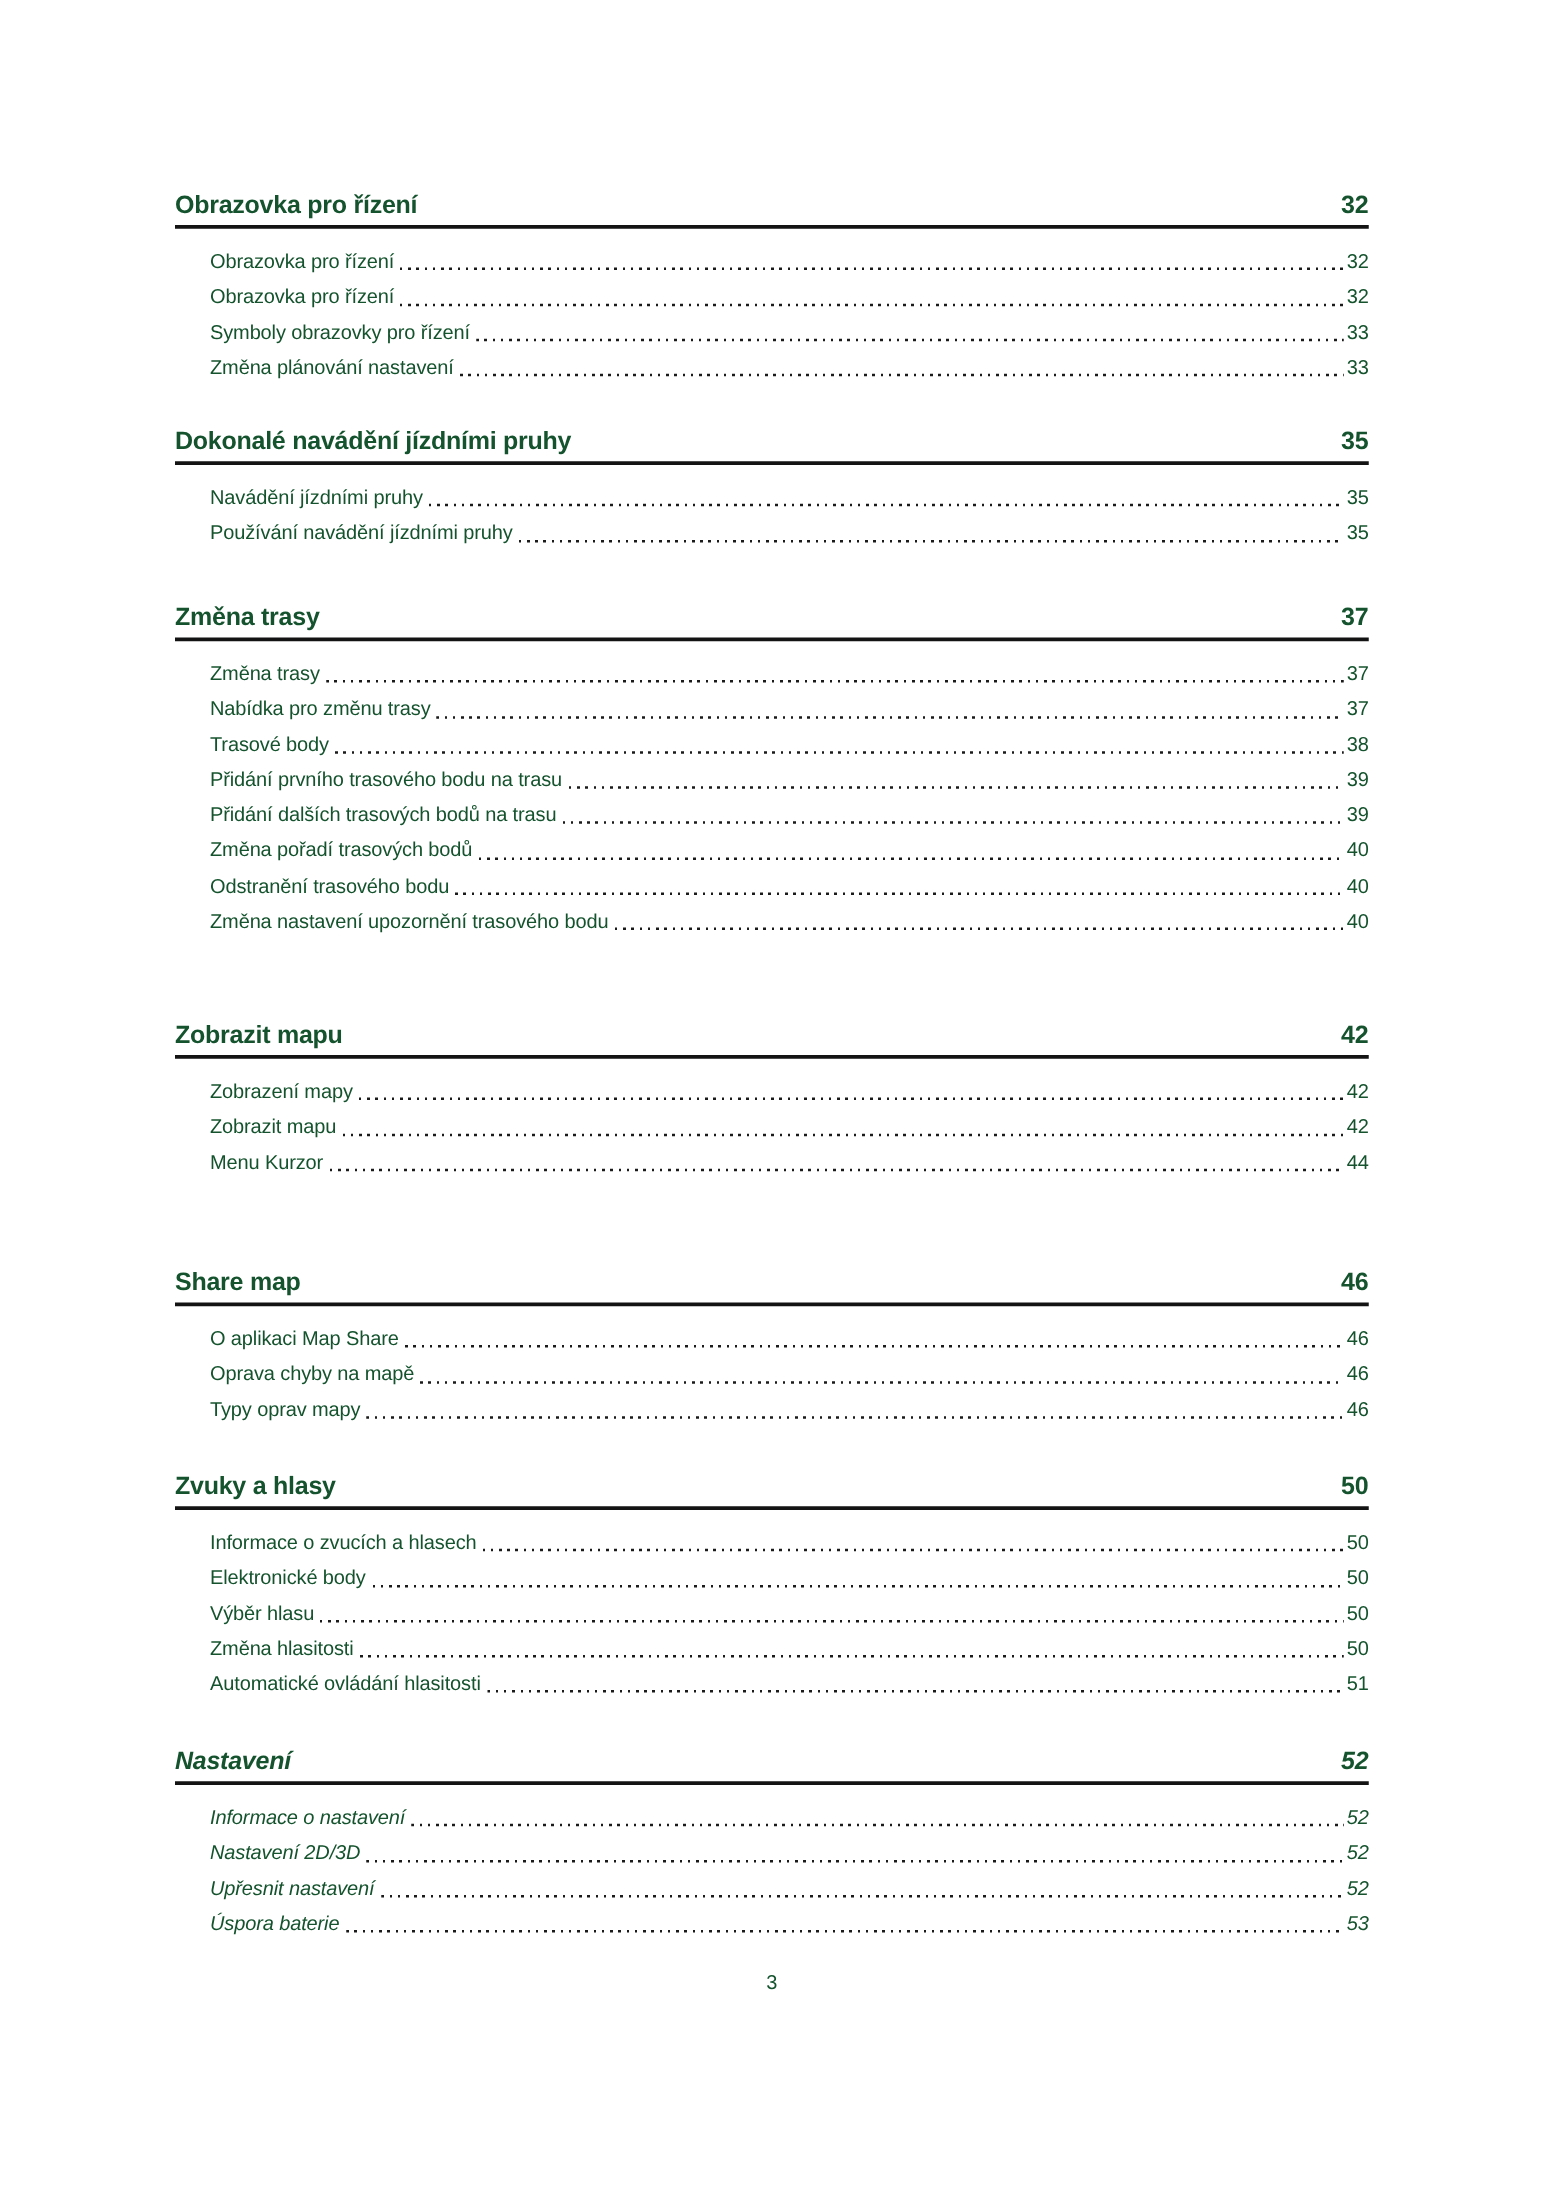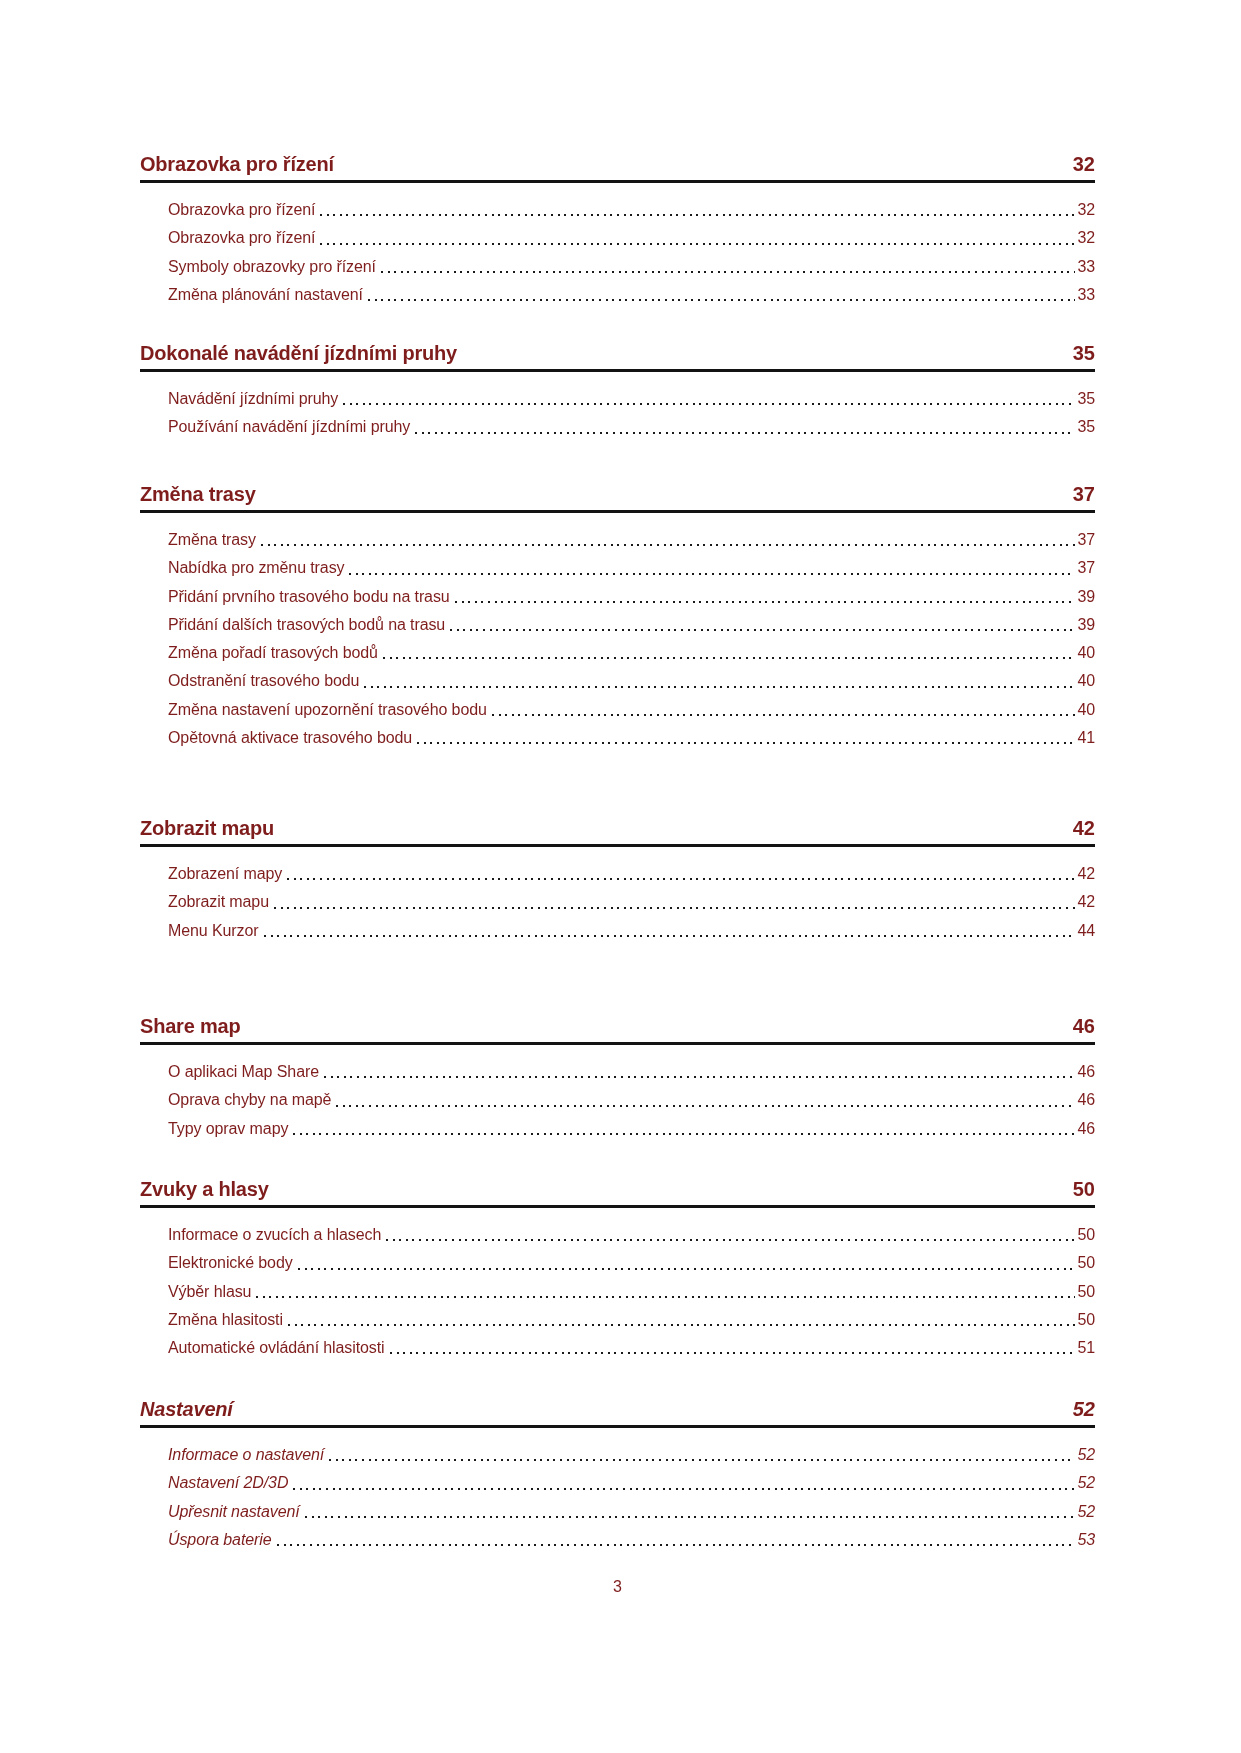--- a/index.html
+++ b/index.html
@@ -8,21 +8,21 @@
     padding: 0;
     background: #e8e8e8;
   }
   .page {
     position: relative;
     width: 1241px;
     height: 1753px;
     margin: 0 auto;
     background: #ffffff;
     font-family: "Liberation Sans", "DejaVu Sans", sans-serif;
-    color: #7f1d1d;
+    color: #14532d;
     overflow: hidden;
   }
   .toc {
     position: absolute;
     left: 140px;
     right: 146px;
     top: 0;
   }
   .toc-section {
     position: absolute;
@@ -156,20 +156,25 @@
     <span class="leader"></span>
     <span class="entry-page">37</span>
   </li>
 
   <li class="entry">
     <span class="entry-title">Nabídka pro změnu trasy</span>
     <span class="leader"></span>
     <span class="entry-page">37</span>
   </li>
 
+  <li class="entry">
+    <span class="entry-title">Trasové body</span>
+    <span class="leader"></span>
+    <span class="entry-page">38</span>
+  </li>
 
   <li class="entry">
     <span class="entry-title">Přidání prvního trasového bodu na trasu</span>
     <span class="leader"></span>
     <span class="entry-page">39</span>
   </li>
 
   <li class="entry">
     <span class="entry-title">Přidání dalších trasových bodů na trasu</span>
     <span class="leader"></span>
@@ -187,25 +192,20 @@
     <span class="leader"></span>
     <span class="entry-page">40</span>
   </li>
 
   <li class="entry">
     <span class="entry-title">Změna nastavení upozornění trasového bodu</span>
     <span class="leader"></span>
     <span class="entry-page">40</span>
   </li>
 
-  <li class="entry">
-    <span class="entry-title">Opětovná aktivace trasového bodu</span>
-    <span class="leader"></span>
-    <span class="entry-page">41</span>
-  </li>
 </ul>
   </section>
 
   <section class="toc-section" style="top: 818px;">
     <header class="section-header">
       <h2 class="section-title">Zobrazit mapu</h2>
       <span class="section-page">42</span>
     </header>
     <ul class="entries">
   <li class="entry">

